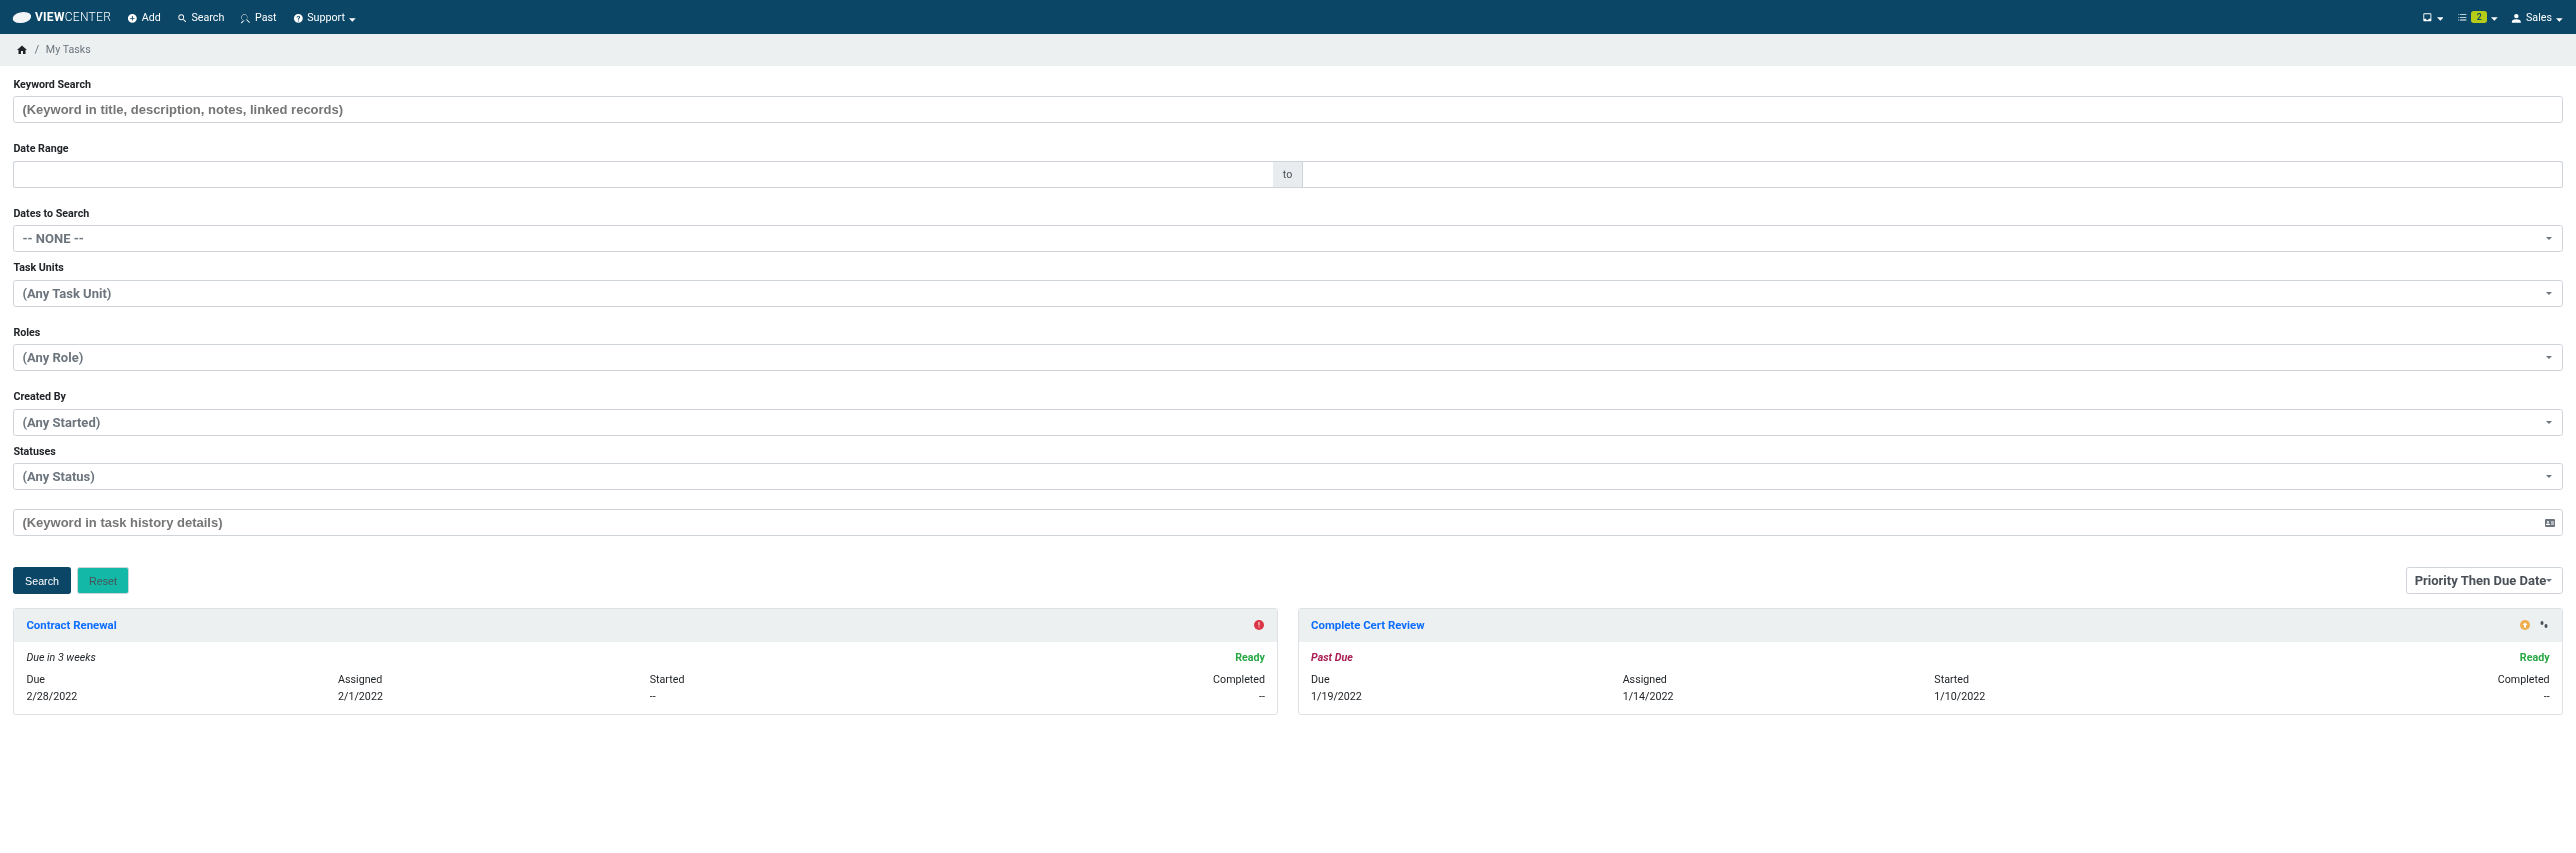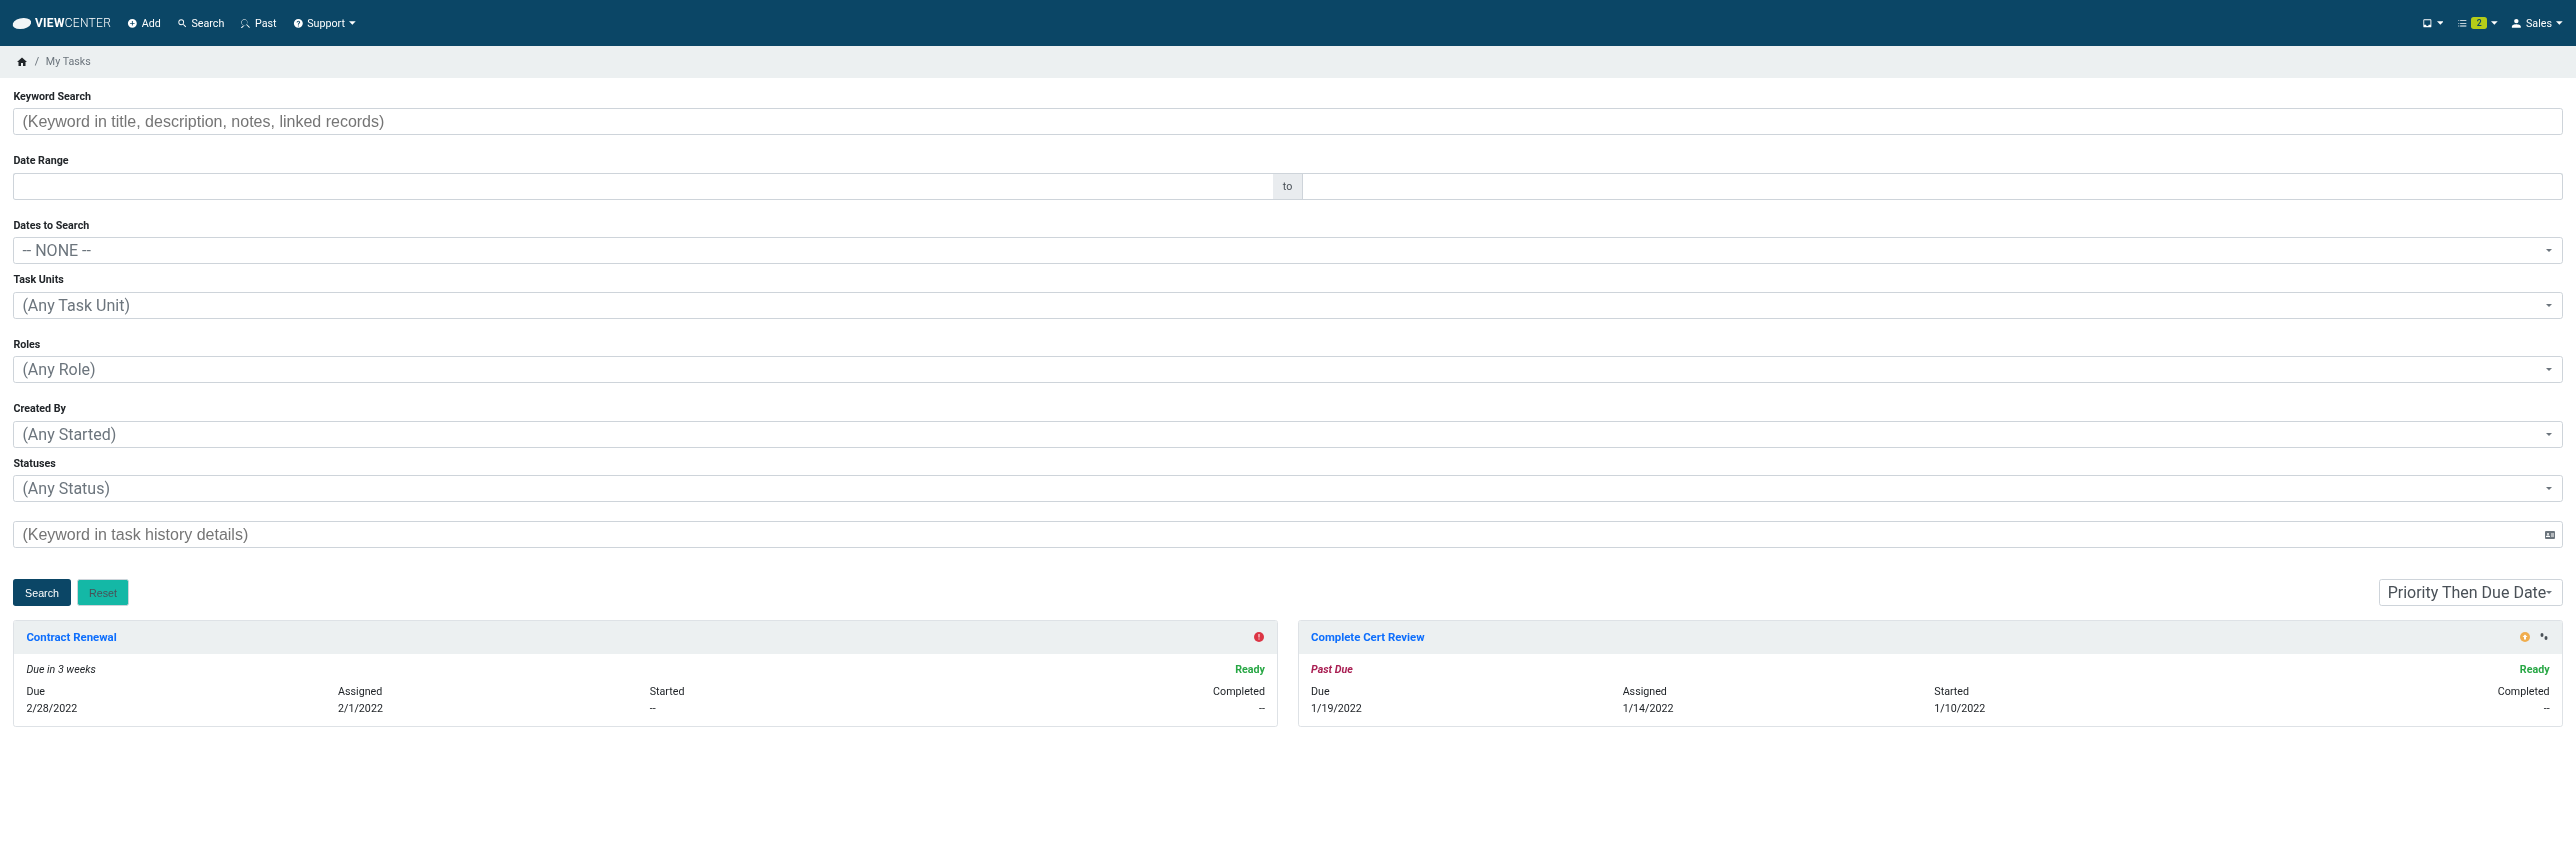--- a/index.html
+++ b/index.html
@@ -1,38 +1,38 @@
 <!DOCTYPE html>
 <html style="font-size:10.7px"><head>
 <meta charset="utf-8">
 <style>
   * { box-sizing: border-box; margin: 0; padding: 0; }
   body { font-family: -apple-system, BlinkMacSystemFont, "Segoe UI", Roboto, "Helvetica Neue", Arial, sans-serif; font-size: 10.7px; color: #212529; background: #fff; }
   
-  .navbar { background: #0b4666; height: 46px; display: flex; align-items: center; padding: 0 13.4px; color: #fff; }
+  .navbar { background: #0b4666; height: 34px; display: flex; align-items: center; padding: 0 13.4px; color: #fff; }
   .navbar-left { display: flex; align-items: center; gap: 16px; }
   .navbar-right { display: flex; align-items: center; gap: 13.4px; margin-left: auto; }
   .brand { display: flex; align-items: center; gap: 4px; font-weight: 600; letter-spacing: 0.3px; font-size: 12px; }
   .brand-logo { width: 17.5px; height: 10.7px; background: #fff; border-radius: 50% / 50%; transform: skewX(-18deg); opacity: 0.95; }
   .brand-text-strong { font-weight: 700; }
   .brand-text-light { font-weight: 300; }
-  .nav-item { display: flex; align-items: center; gap: 4px; color: #fff; cursor: pointer; font-size: 10.7px; }
+  .nav-item { display: flex; align-items: flex-end; gap: 4px; color: #fff; cursor: pointer; font-size: 10.7px; }
   .nav-item svg { width: 10.7px; height: 10.7px; fill: #fff; }
   .nav-dropdown svg.caret { width: 6.7px; height: 6.7px; }
   .badge-pill { background: #b5cc18; color: #0b4666; font-weight: 600; padding: 0.7px 5.4px; border-radius: 2.7px; font-size: 8.7px; }
 
   .breadcrumb-bar { background: #ecf0f1; padding: 9.4px 16px; display: flex; align-items: center; gap: 6.7px; color: #6c757d; font-size: 10.7px; }
   .breadcrumb-bar svg { width: 12px; height: 12px; fill: #212529; }
   .breadcrumb-sep { color: #6c757d; }
   .breadcrumb-current { color: #6c757d; }
 
   .filter-area { padding: 12px 13.4px 0 13.4px; }
   .filter-row { display: grid; grid-template-columns: 1fr; gap: 19px; margin-bottom: 9.4px; }
   .field-label { font-weight: 700; font-size: 10.7px; margin-bottom: 5.4px; display: block; }
-  .input, .select { width: 100%; height: 27px; border: 0.7px solid #ced4da; border-radius: 2.7px; padding: 0 8px; font-size: 16px; color: #495057; background: #fff; }
+  .input, .select { width: 100%; height: 27px; border: 0.7px solid #ced4da; border-radius: 2.7px; padding: 0 8px; font-size: 13px; color: #495057; background: #fff; font-weight: bold; }
   .select { display: flex; align-items: center; justify-content: space-between; cursor: pointer; }
   .select-caret { border-left: 3.4px solid transparent; border-right: 3.4px solid transparent; border-top: 3.4px solid #6c757d; margin-right: 1.3px; }
   .placeholder { color: #6c757d; }
   .date-range-wrap { display: flex; }
   .date-range-wrap .input { border-radius: 2.7px 0 0 2.7px; }
   .date-range-wrap .to-lbl { background: #e9ecef; border: 0.7px solid #ced4da; border-left: none; display: flex; align-items: center; justify-content: center; padding: 0 9.4px; font-size: 10.7px; color: #495057; }
   .date-range-wrap .input:last-child { border-radius: 0 2.7px 2.7px 0; border-left: none; }
   .date-range-wrap .input:first-child { border-right: none; }
 
   .input-with-icon { position: relative; }

